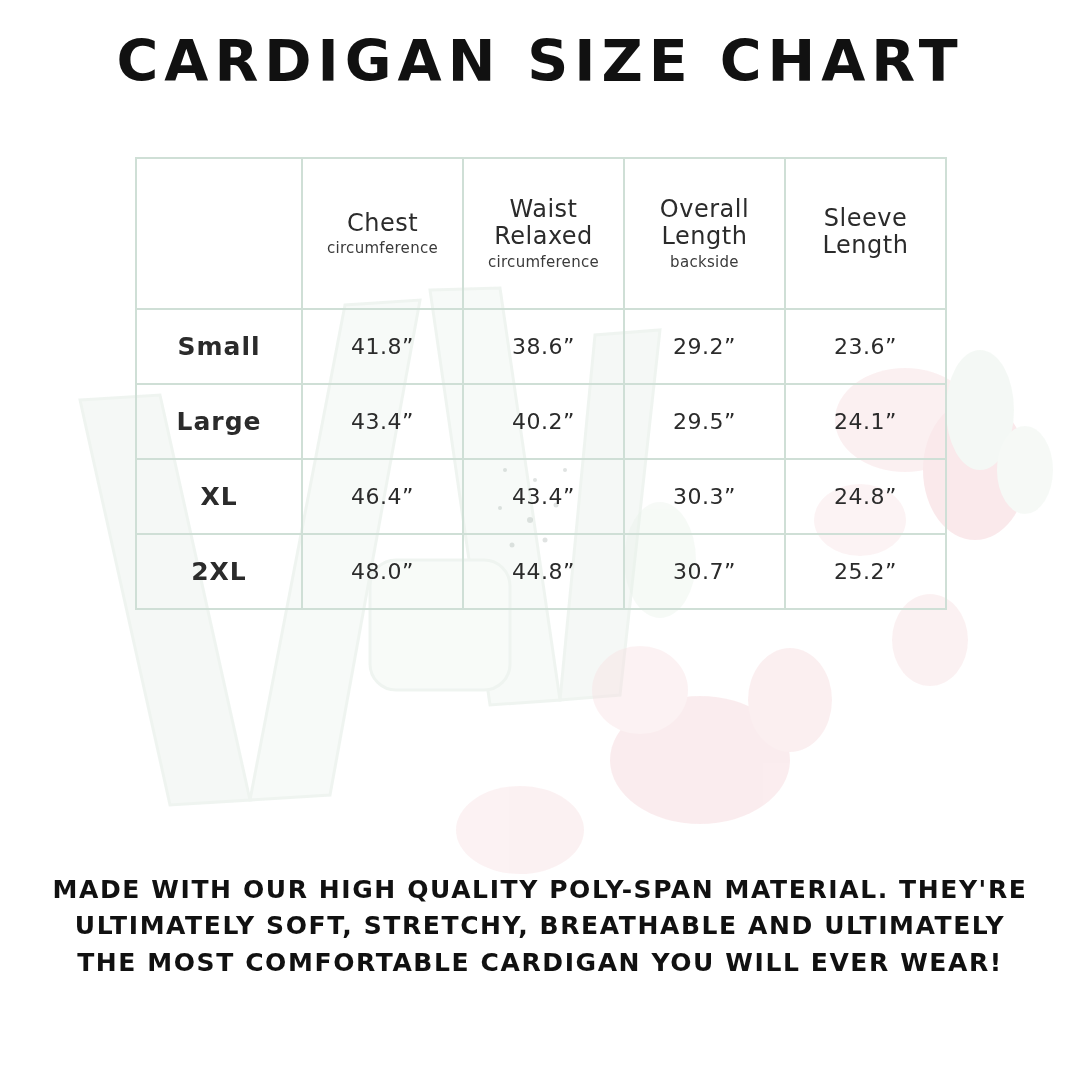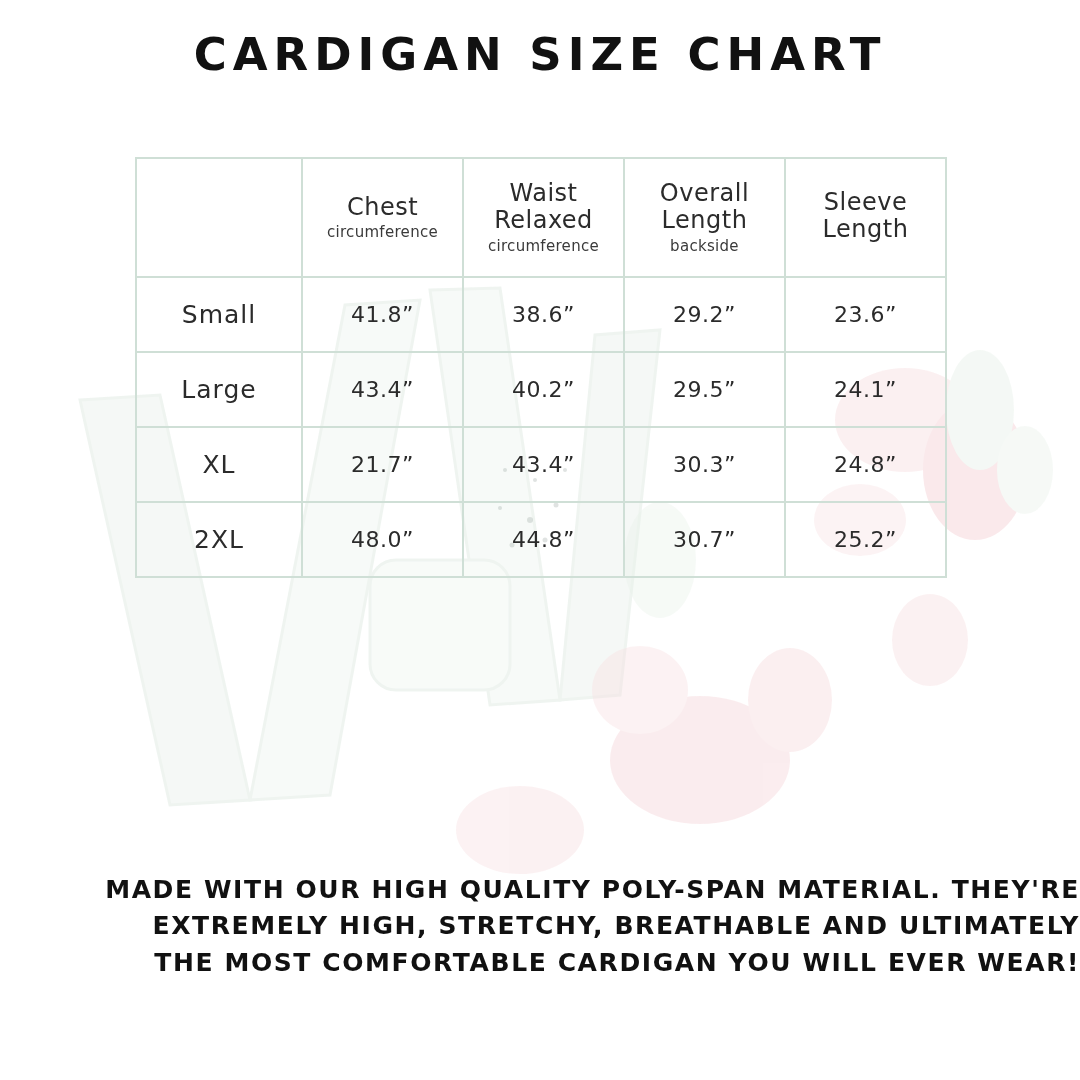--- a/index.html
+++ b/index.html
@@ -33,41 +33,41 @@
   }
 
   
   #title {
     position: absolute;
     top: 28px;
     left: 0;
     width: 1080px;
     text-align: center;
     font-family: "DejaVu Sans", sans-serif;
-    font-size: 45px;
+    font-size: 57px;
     font-weight: bold;
     letter-spacing: 6px;
     color: #111111;
     white-space: nowrap;
   }
 
   
   #size-table {
     position: absolute;
     top: 157px;
     left: 135px;
     width: 810px;
     border-collapse: collapse;
     table-layout: fixed;
   }
   #size-table td, #size-table th {
     border: 2px solid #cfdfd6;
     text-align: center;
     vertical-align: middle;
-    padding: 0;
+    padding: 16px;
     color: #2b2b2b;
     background: transparent;
   }
   
   col.c-size   { width: 166px; }
   col.c-data   { width: 161px; }
 
   thead th {
     height: 117px;
     background: #dfeae3;
@@ -94,36 +94,37 @@
 
   tbody tr { height: 75px; }
   tbody td {
     font-size: 22px;
     letter-spacing: 0.5px;
   }
   td.size-cell {
     background: #dfeae3;
     font-size: 25px;
     letter-spacing: 1px;
+    font-weight: bold;
   }
 
   
   #footer {
     position: absolute;
     top: 872px;
     left: 0;
     width: 1080px;
     text-align: center;
     color: #111111;
     font-size: 25px;
     line-height: 1.45;
     letter-spacing: 1.6px;
     font-weight: bold;
   }
-  #footer div { white-space: nowrap; text-align: right; }
+  #footer div { white-space: nowrap; }
 </style>
 </head>
 <body>
 
 <svg id="watermark" viewBox="0 0 1080 1080" xmlns="http://www.w3.org/2000/svg">
   <g opacity="0.55">
 
     <path d="M80 400 L160 395 L250 800 L170 805 Z" fill="#eef4ef" stroke="#e2ecE5" stroke-width="3"></path>
     <path d="M250 800 L330 795 L420 300 L345 305 Z" fill="#f2f7f3" stroke="#e2ece5" stroke-width="3"></path>
     <path d="M430 290 L500 288 L560 700 L490 705 Z" fill="#f2f7f3" stroke="#e2ece5" stroke-width="3"></path>
@@ -203,34 +204,34 @@
       </tr>
       <tr>
         <td class="size-cell">Large</td>
         <td>43.4”</td>
         <td>40.2”</td>
         <td>29.5”</td>
         <td>24.1”</td>
       </tr>
       <tr>
         <td class="size-cell">XL</td>
-        <td>21.7”</td>
+        <td>46.4”</td>
         <td>43.4”</td>
         <td>30.3”</td>
         <td>24.8”</td>
       </tr>
       <tr>
         <td class="size-cell">2XL</td>
         <td>48.0”</td>
         <td>44.8”</td>
         <td>30.7”</td>
         <td>25.2”</td>
       </tr>
     </tbody>
   </table>
 
   <div id="footer">
     <div>MADE WITH OUR HIGH QUALITY POLY-SPAN MATERIAL. THEY'RE</div>
-    <div>EXTREMELY HIGH, STRETCHY, BREATHABLE AND ULTIMATELY</div>
+    <div>ULTIMATELY SOFT, STRETCHY, BREATHABLE AND ULTIMATELY</div>
     <div>THE MOST COMFORTABLE CARDIGAN YOU WILL EVER WEAR!</div>
   </div>
 
 </div>
 
 </body></html>

